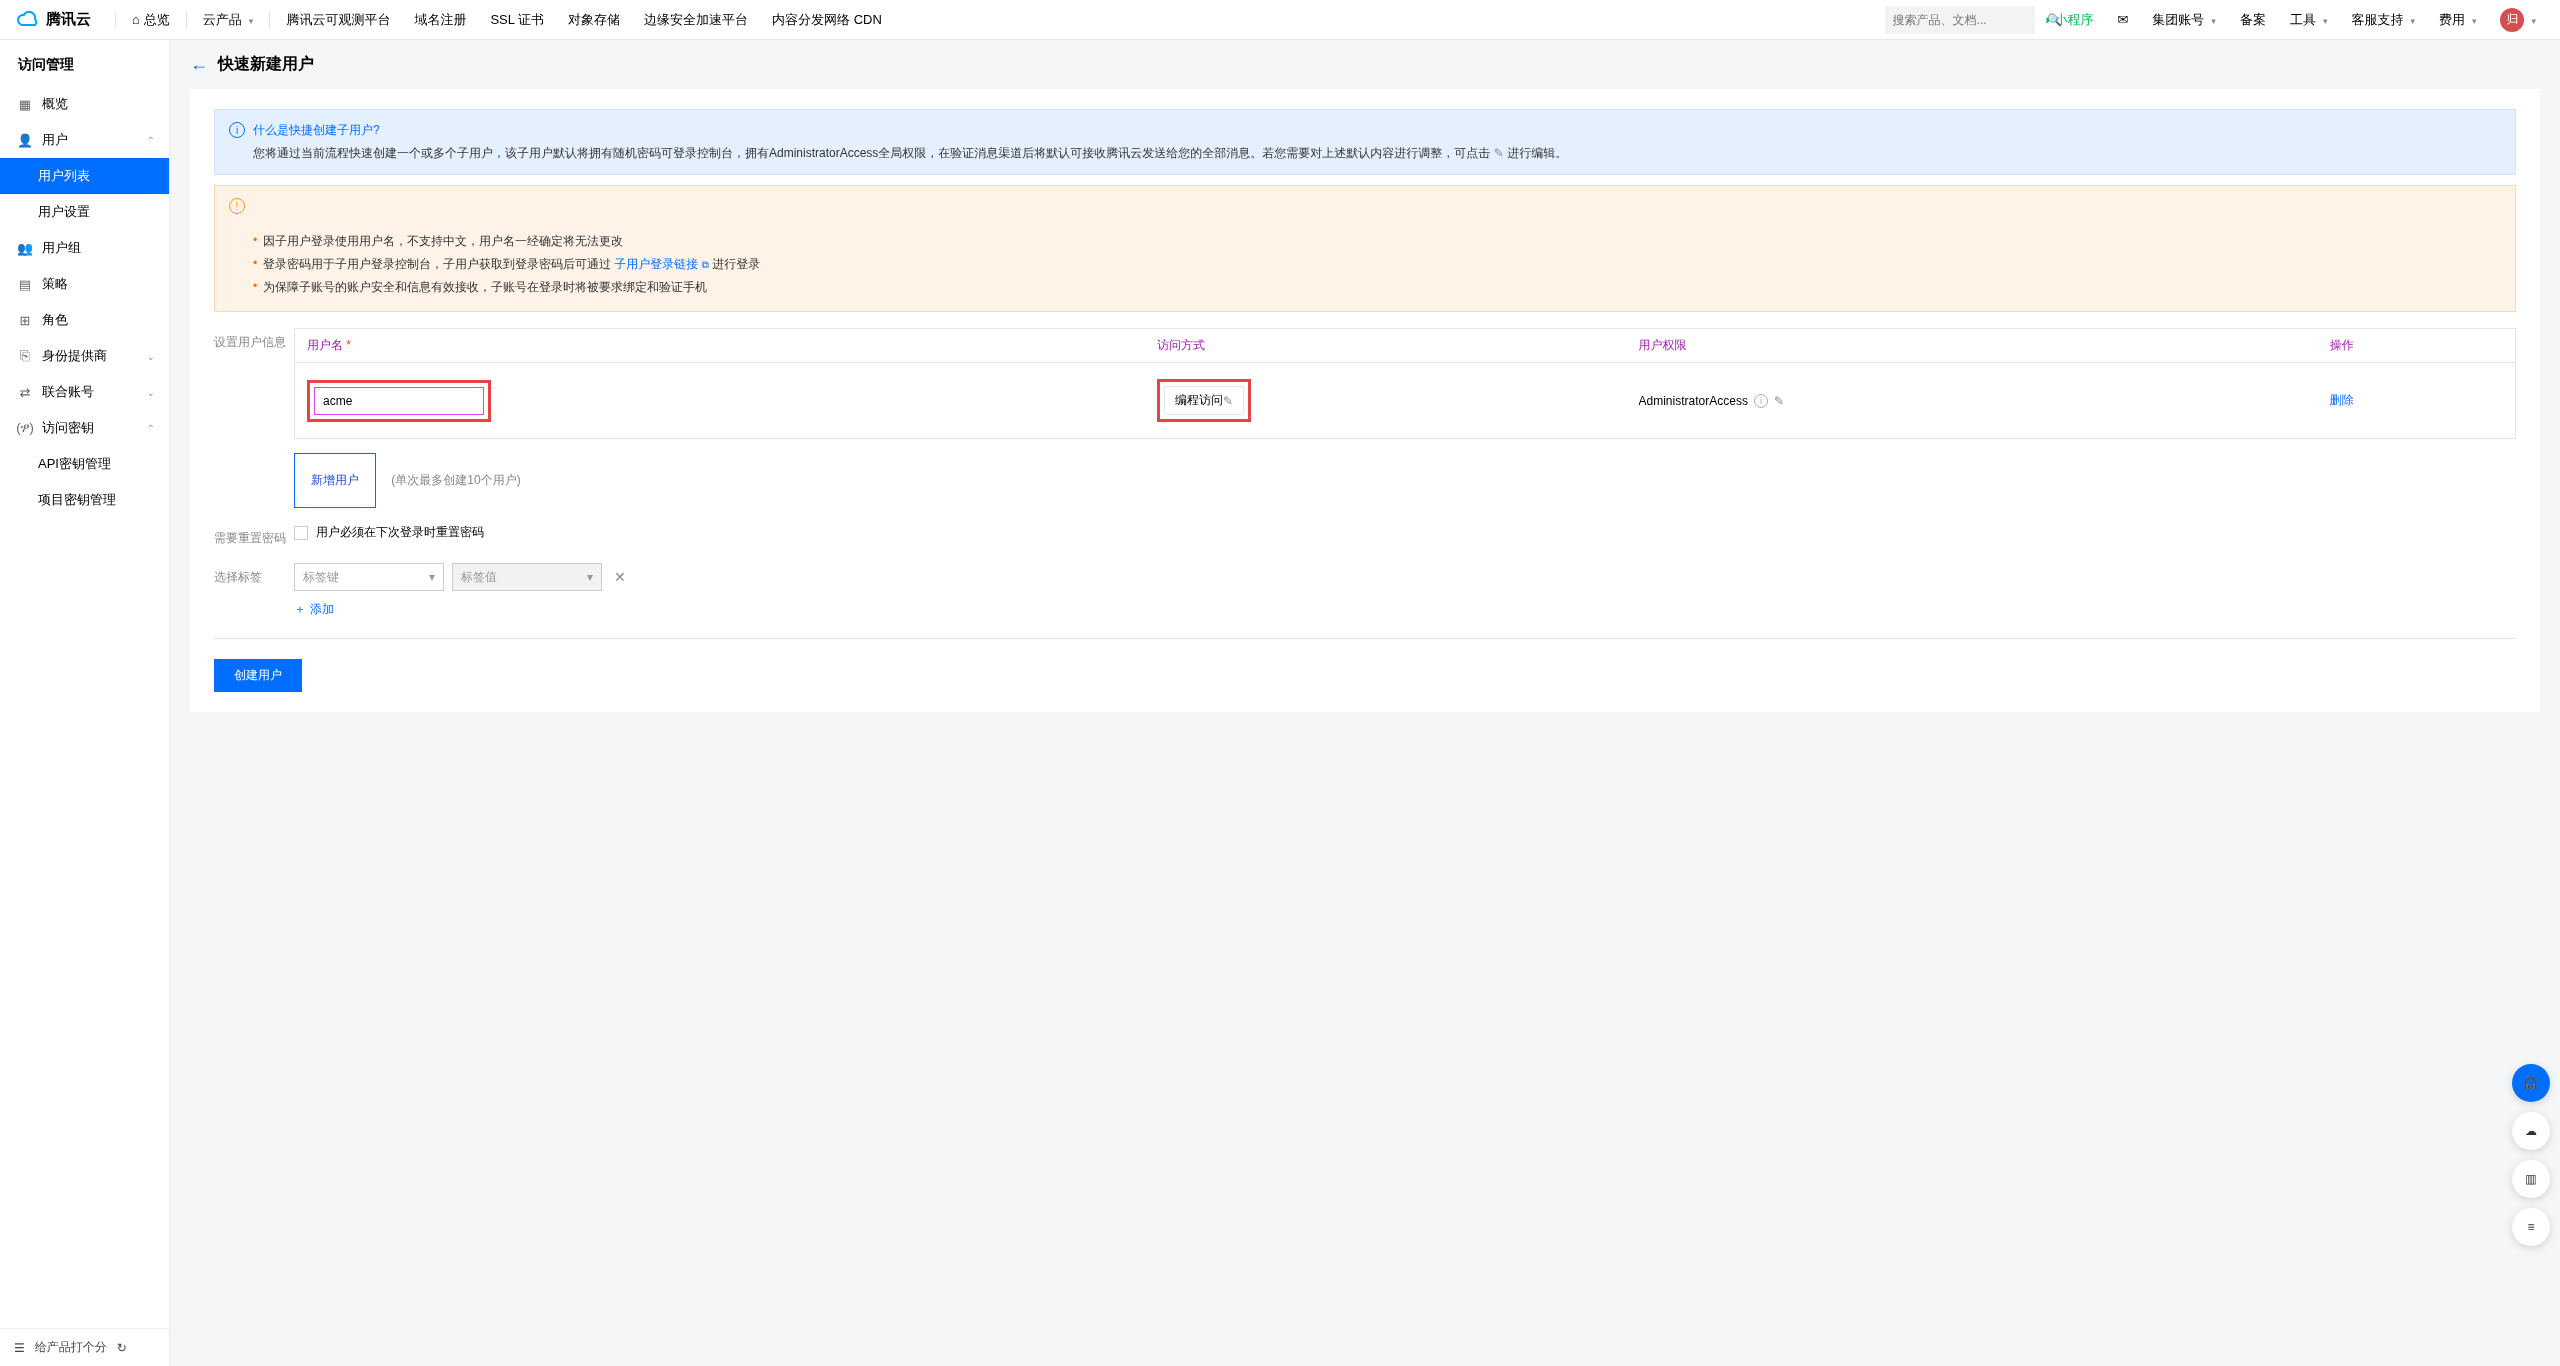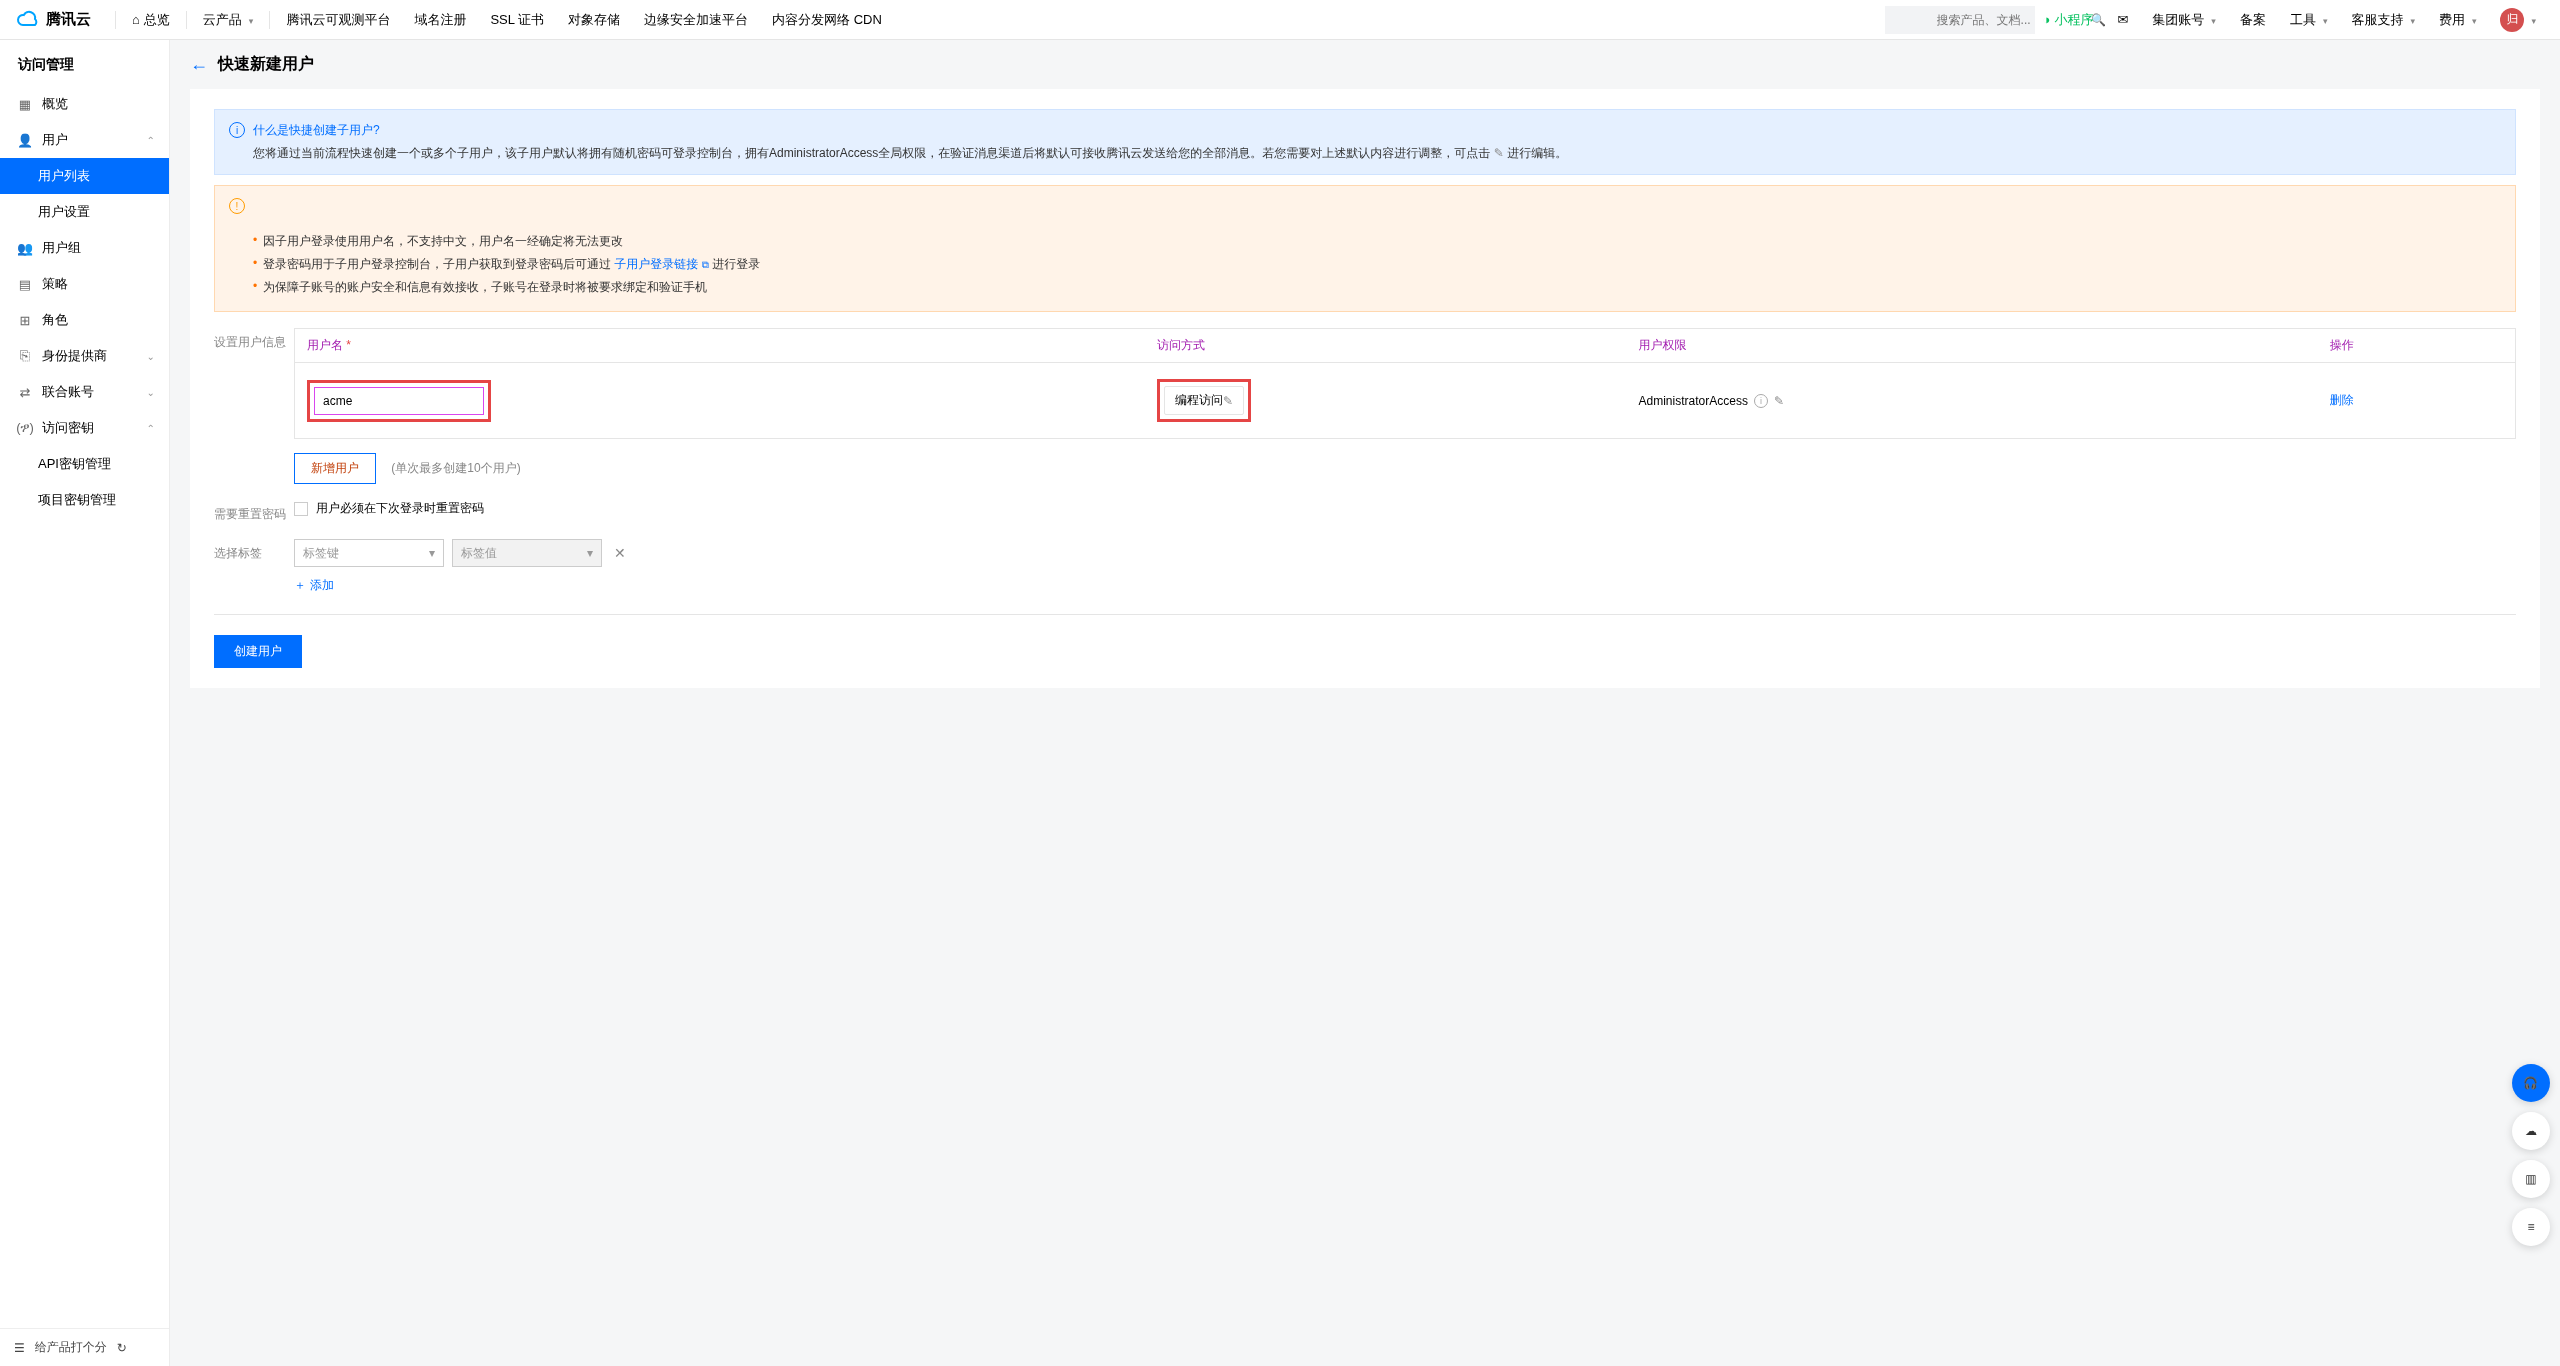--- a/index.html
+++ b/index.html
@@ -8,21 +8,21 @@
 
 .topbar { display: flex; align-items: center; height: 40px; background: #fff; border-bottom: 1px solid #e5e5e5; padding: 0 16px; }
 .topbar .logo-wrap { display: flex; align-items: center; gap: 6px; margin-right: 20px; }
 .topbar .logo-icon svg { display: block; }
 .topbar .brand { font-size: 15px; font-weight: 600; color: #000; }
 .topbar .nav-link { color: #000; padding: 0 12px; font-size: 13px; cursor: pointer; display: flex; align-items: center; height: 40px; gap: 4px;}
 .topbar .divider { width: 1px; height: 18px; background: #e5e5e5; margin: 0 4px; }
 .topbar .nav-left { display: flex; align-items: center; }
 .topbar .spacer { flex: 1; }
 .search-box { display: flex; align-items: center; background: #f2f3f5; height: 28px; width: 150px; padding: 0 8px; border-radius: 0; }
-.search-box input { flex: 1; border: none; background: transparent; outline: none; font-size: 12px; color: #888; margin-left: 44px; }
+.search-box input { flex: 1; border: none; background: transparent; outline: none; font-size: 12px; color: #888; }
 .search-box .search-icon { color: #888; }
 .top-right { display: flex; align-items: center; gap: 8px; }
 .top-right .item { padding: 0 8px; display: flex; align-items: center; gap: 4px; font-size: 13px; color: #000; cursor: pointer; height: 40px;}
 .miniprog { color: #07c160 !important; }
 .avatar { width: 24px; height: 24px; border-radius: 50%; background: #d44f4f; color: #fff; display: flex; align-items: center; justify-content: center; font-size: 12px; }
 
 .layout { display: flex; height: calc(100vh - 40px); }
 .sidebar { width: 170px; background: #fff; border-right: 1px solid #ececec; display: flex; flex-direction: column; overflow-y: auto;}
 .sidebar .title { font-size: 14px; font-weight: 700; padding: 16px 18px 12px; }
 .side-item { display: flex; align-items: center; padding: 9px 18px; font-size: 13px; color: #000; cursor: pointer; gap: 10px; position: relative;}
@@ -62,21 +62,21 @@
 .red-star::after { content: " *"; color: #e54545; }
 .hilite { border: 3px solid #e54545; padding: 4px; display: inline-block; }
 .username-input { border: 1px solid #d946ef; height: 28px; width: 170px; padding: 0 8px; font-size: 12px; }
 .access-pill { display: inline-flex; align-items: center; gap: 0; border: 1px solid #e5e5e5; padding: 5px 10px; border-radius: 2px;}
 .edit-pen { color: #888; cursor: pointer; font-size: 12px;}
 .perm { display: flex; align-items: center; gap: 6px; }
 .info-circ { width:14px; height:14px; border:1px solid #aaa; border-radius:50%; display:inline-flex;align-items:center;justify-content:center;font-size:9px;color:#aaa;}
 .link { color: #006eff; cursor: pointer; }
 
 .adduser-row { padding: 14px 0 0; }
-.btn-outline { border: 1px solid #006eff; color: #c2410c; background: #fff; padding: 6px 16px; cursor: pointer; font-size: 12px;}
+.btn-outline { border: 1px solid #006eff; color: #1d4ed8; background: #fff; padding: 18px 16px; cursor: pointer; font-size: 12px;}
 .hint { color: #888; margin-left: 12px;}
 
 .checkbox-row { display: flex; align-items: center; gap: 8px; }
 .checkbox { width: 14px; height: 14px; border: 1px solid #ccc; display: inline-block; }
 
 .tag-row { display:flex; align-items:center; gap: 8px;}
 .select { border:1px solid #ccc; height:28px; width:150px; padding:0 8px; display:flex;align-items:center;justify-content:space-between;color:#999; background:#fff;}
 .select.disabled { background:#f2f2f2; }
 .close-x { color:#888; cursor:pointer; font-size:14px; padding:0 4px;}
 .add-link { color:#006eff; display:flex; align-items:center; gap:4px; margin-top:10px; cursor:pointer;}

